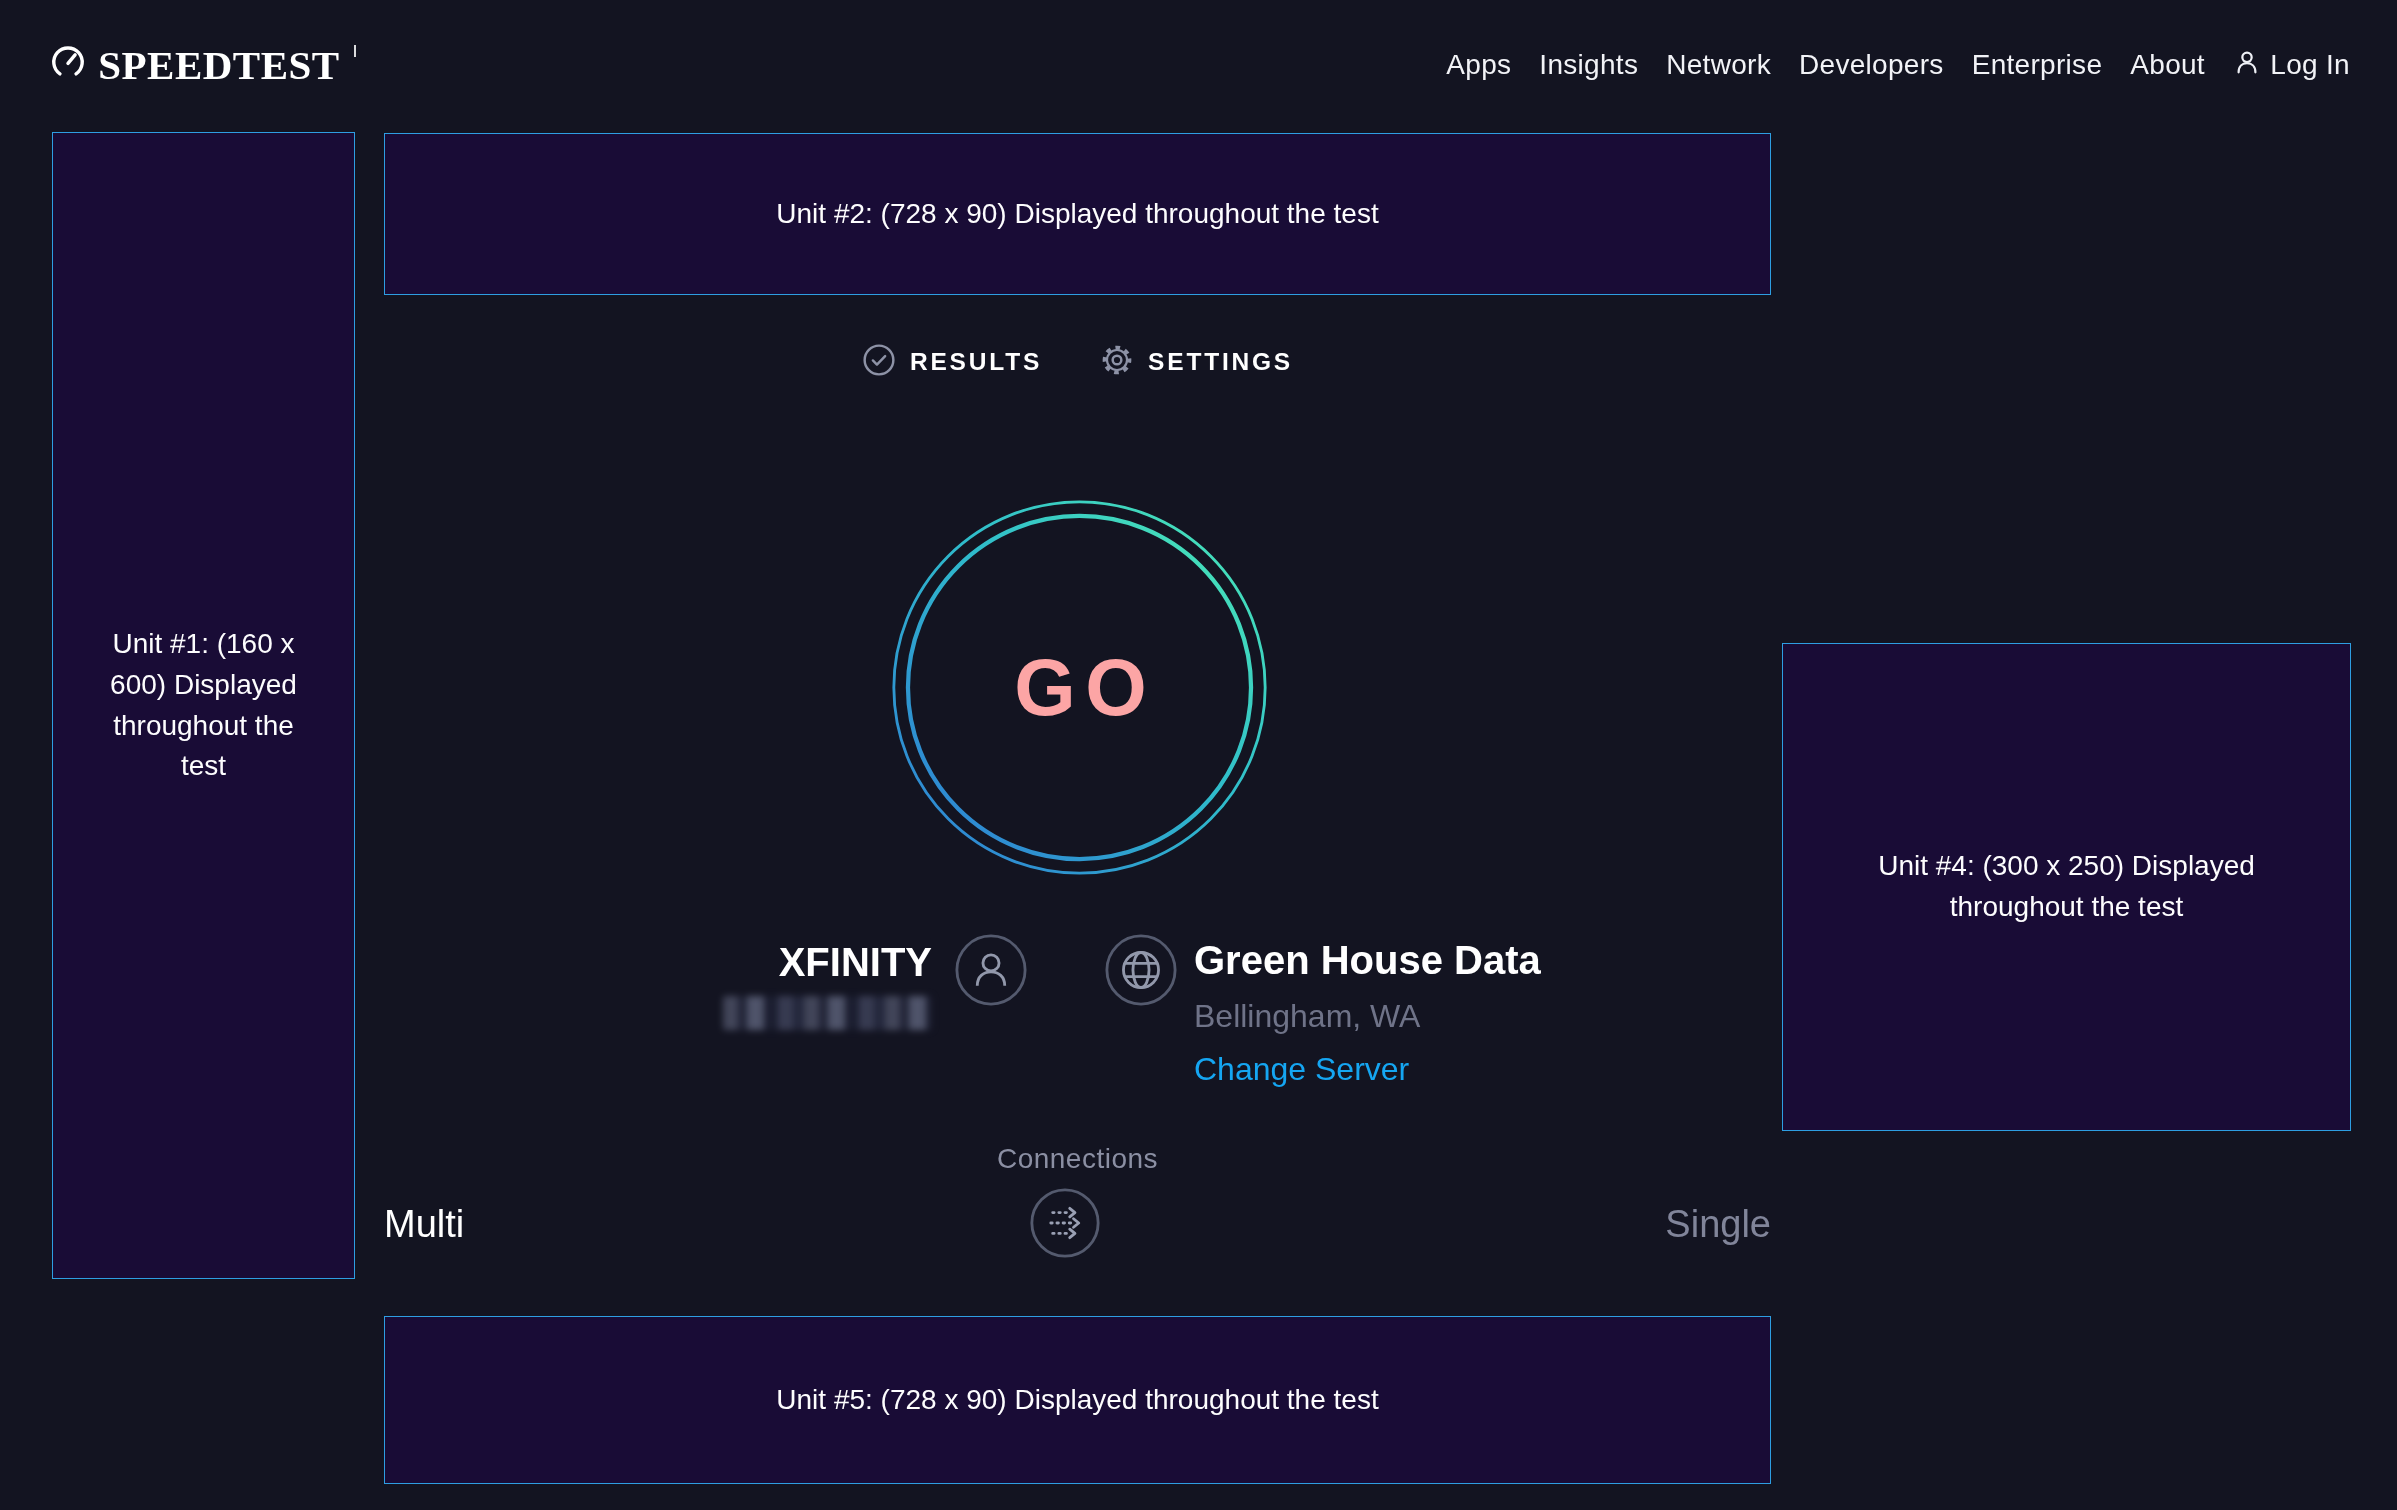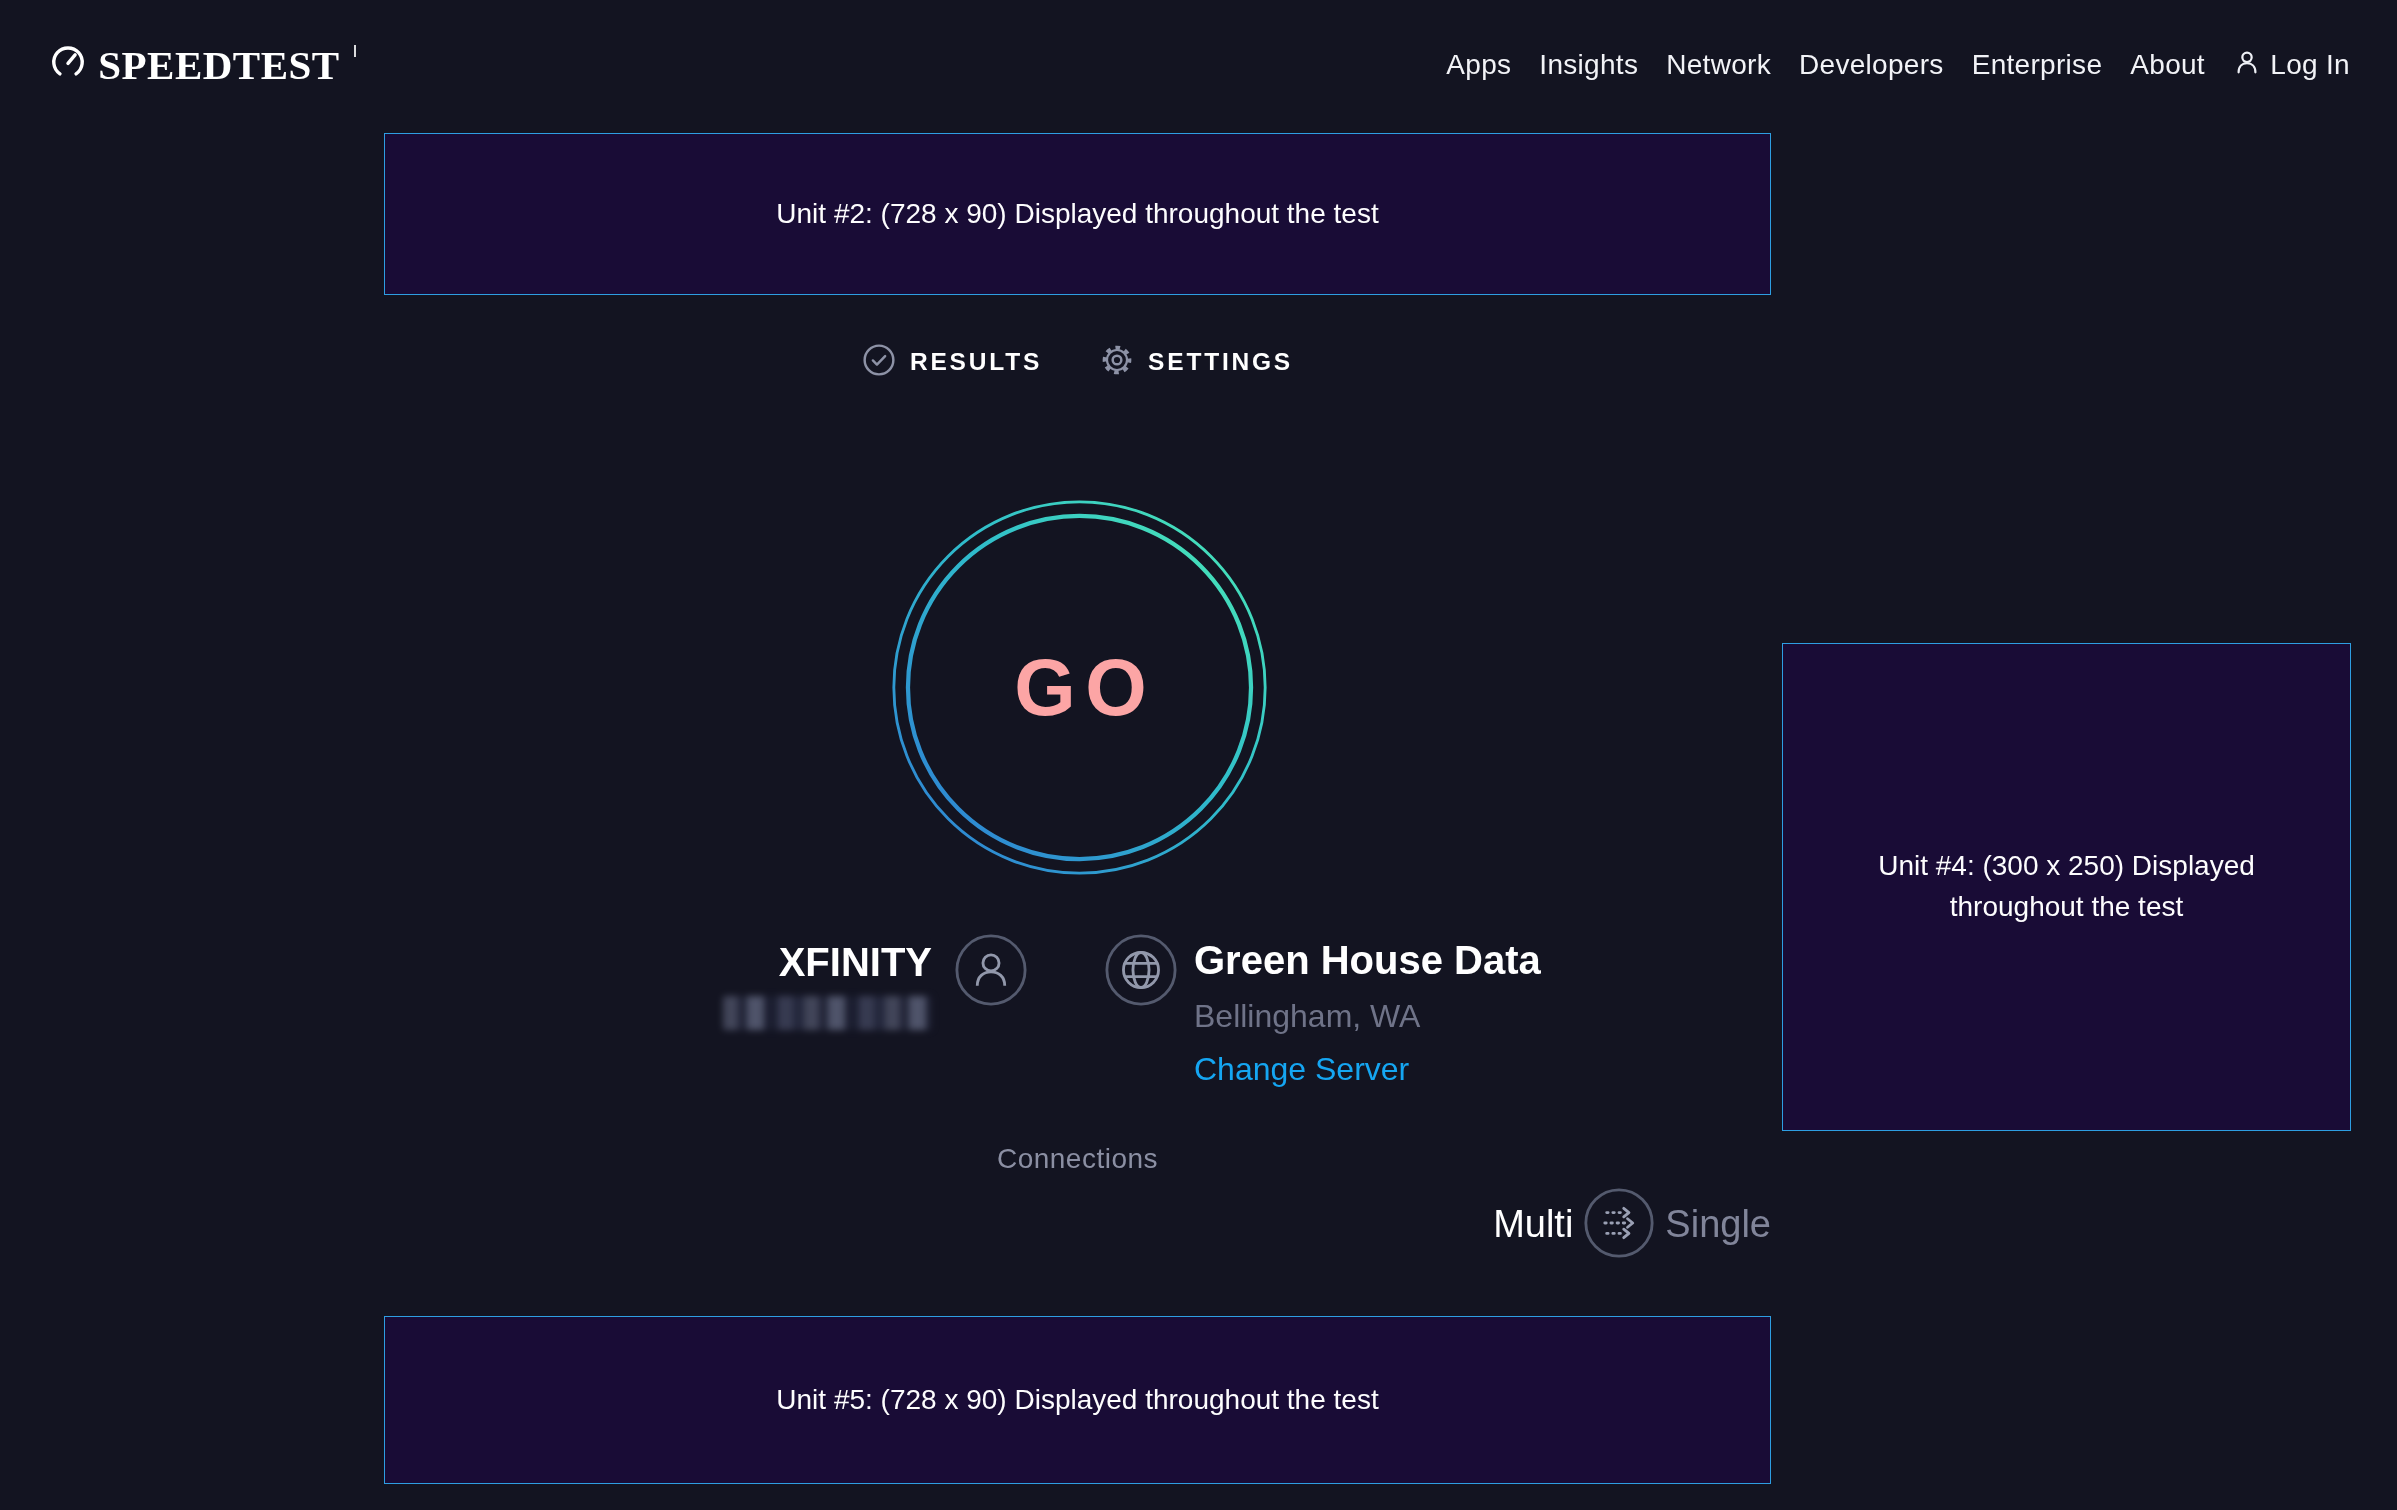--- a/index.html
+++ b/index.html
@@ -87,21 +87,21 @@
     font-size:32px; color:#15a6f2; cursor:pointer; text-decoration:none;
   }
 
   
   .connections-label {
     position:absolute; top:1143px; left:384px; width:1387px;
     text-align:center; font-size:28px; letter-spacing:0.5px; color:#8b8fa3;
   }
   .toggle-row {
     position:absolute; top:1188px; left:384px; width:1387px; height:73px;
-    display:flex; align-items:center; justify-content:flex-end; gap:10px;
+    display:flex; align-items:center; justify-content:space-between; gap:10px;
   }
   .mode-multi  { font-size:38px; color:#fff; cursor:pointer; }
   .mode-single { font-size:38px; color:#81859a; cursor:pointer; }
   .toggle-icon { cursor:pointer; }
 </style>
 </head>
 <body>
 
 <div class="page">
 
@@ -129,20 +129,23 @@
           <svg width="28" height="28" viewBox="0 0 30 30">
             <circle cx="15" cy="10" r="5" fill="none" stroke="#eef0f6" stroke-width="2.4"></circle>
             <path d="M6 26 c0 -6.5 4 -9.8 9 -9.8 s9 3.3 9 9.8" fill="none" stroke="#eef0f6" stroke-width="2.4" stroke-linecap="round"></path>
           </svg>
         </span>
         <span>Log In</span>
       </a>
     </nav>
   </header>
 
+  <div class="ad ad-1">
+    <span class="ad-text">Unit #1: (160 x 600) Displayed throughout the test</span>
+  </div>
   <div class="ad ad-2">
     <span class="ad-text">Unit #2: (728 x 90) Displayed throughout the test</span>
   </div>
   <div class="ad ad-4">
     <span class="ad-text">Unit #4: (300 x 250) Displayed throughout the test</span>
   </div>
   <div class="ad ad-5">
     <span class="ad-text">Unit #5: (728 x 90) Displayed throughout the test</span>
   </div>
 

